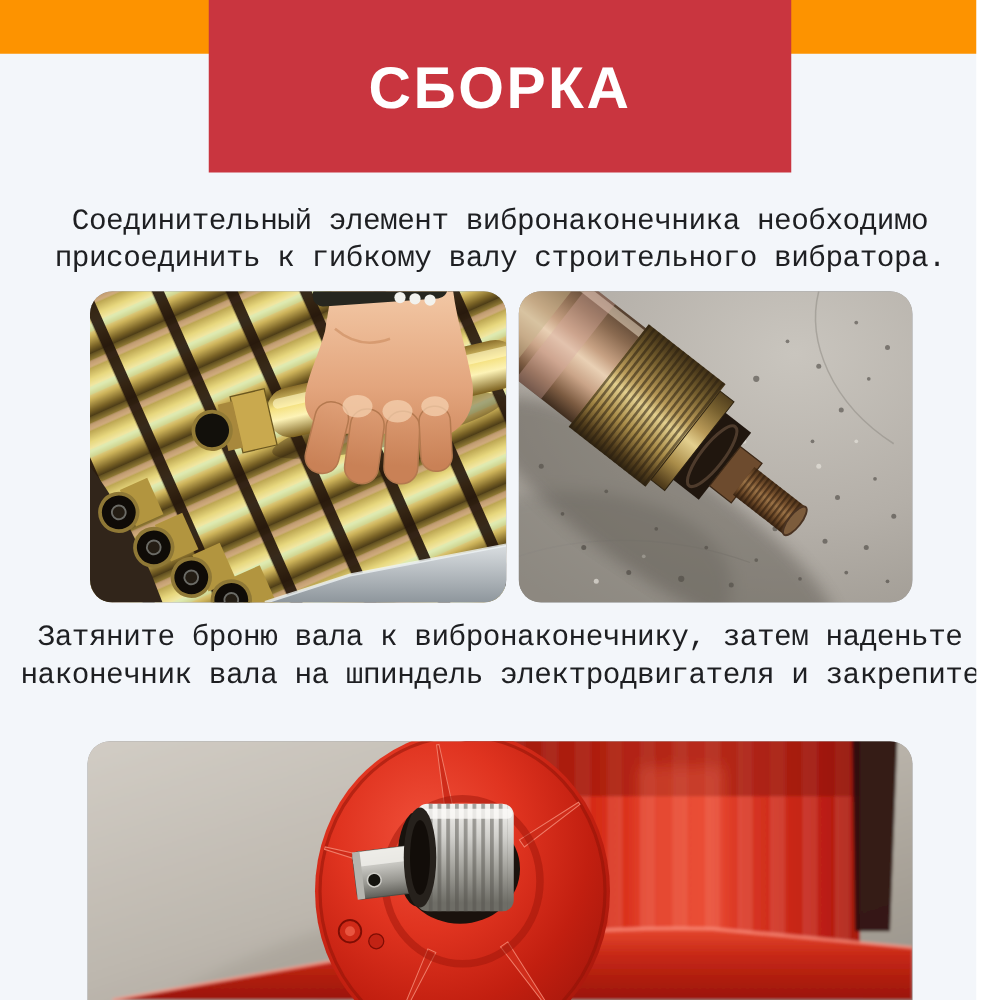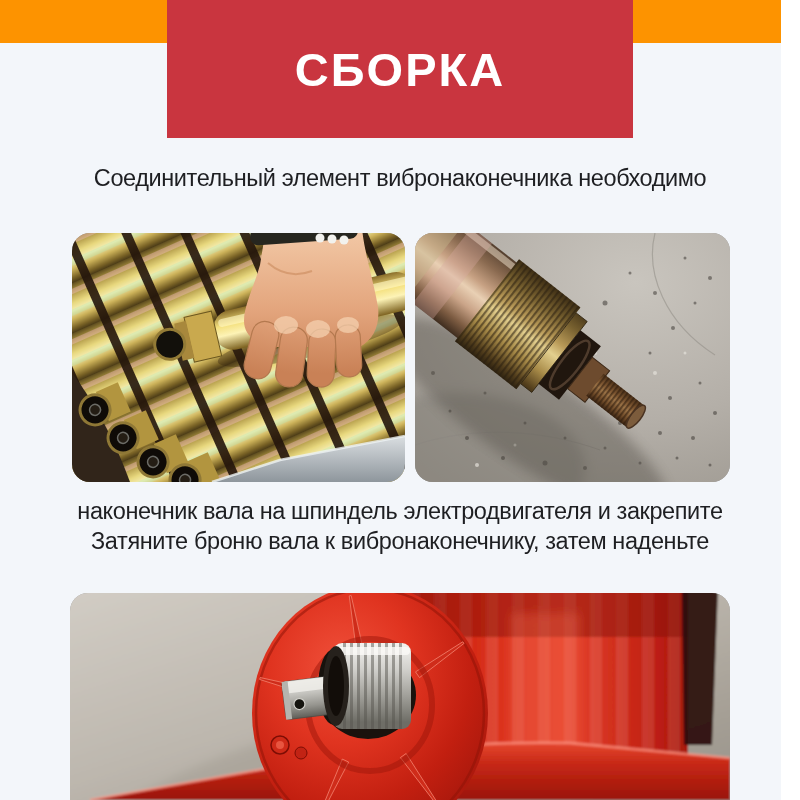--- a/index.html
+++ b/index.html
@@ -3,21 +3,21 @@
 <meta charset="utf-8">
 <style>
   html,body{margin:0;padding:0;}
   body{width:800px;height:800px;overflow:hidden;font-family:"Liberation Sans",sans-serif;}
   .page{position:relative;width:781px;height:800px;background:#f3f6fa;overflow:hidden;}
   .orange-bar{position:absolute;left:0;top:0;width:800px;height:43px;background:#fd9300;}
   .banner{position:absolute;left:167px;top:0;width:466px;height:138px;background:#c9353f;
           display:flex;align-items:center;justify-content:center;}
   .banner-title{color:#ffffff;font-size:47px;font-weight:bold;letter-spacing:2px;}
   .step{position:absolute;left:0;width:800px;margin:0;text-align:center;color:#1e1f22;
-        font-size:23.5px;line-height:30px;letter-spacing:-0.4px;}
+        font-size:23.5px;line-height:30px;letter-spacing:-0.4px;font-family:Liberation Mono, monospace;}
   .step .line{display:block;}
   .step1{top:163px;}
   .step2{top:496px;}
   .photo{position:absolute;overflow:hidden;background:#999;}
   .photo svg{display:block;width:100%;height:100%;}
   .photo-left{left:72px;top:233px;width:333px;height:249px;border-radius:18px;}
   .photo-right{left:415px;top:233px;width:315px;height:249px;border-radius:18px;}
   .photo-bottom{left:70px;top:593px;width:660px;height:207px;border-radius:18px 18px 0 0;}
 </style>
 </head>
@@ -26,20 +26,21 @@
 <div class="page">
 
   <div class="orange-bar"></div>
 
   <div class="banner">
     <span class="banner-title">СБОРКА</span>
   </div>
 
   <p class="step step1">
     <span class="line">Соединительный элемент вибронаконечника необходимо</span>
+    <span class="line">присоединить к гибкому валу строительного вибратора.</span>
   </p>
 
   <div class="photo photo-left">
     <svg viewBox="0 0 333 249" preserveAspectRatio="none">
       <defs>
         <linearGradient id="rowGrad" x1="0" y1="0" x2="0" y2="46" gradientUnits="userSpaceOnUse">
           <stop offset="0" stop-color="#5f4e1f"></stop>
             <stop offset="0.15" stop-color="#a88f3e"></stop>
           <stop offset="0.40" stop-color="#e8d87e"></stop>
             <stop offset="0.55" stop-color="#f4ecb0"></stop>
@@ -236,22 +237,22 @@
         <ellipse cx="190" cy="0" rx="9" ry="30" fill="none" stroke="#4e3b2c" stroke-width="2.5"></ellipse>
         <rect x="203" y="-20" width="22" height="40" fill="#6d4b2e" stroke="#3c2817" stroke-width="1"></rect>
         <rect x="222" y="-14" width="52" height="28" fill="url(#rustGrad)"></rect>
         <rect x="222" y="-14" width="52" height="28" fill="url(#threadFine)"></rect>
         <ellipse cx="274" cy="0" rx="5" ry="14" fill="#7c5c3c" stroke="#4a3322" stroke-width="1.5"></ellipse>
       </g>
     </svg>
   </div>
 
   <p class="step step2">
+    <span class="line">Затяните броню вала к вибронаконечнику, затем наденьте</span>
     <span class="line">наконечник вала на шпиндель электродвигателя и закрепите</span>
-    <span class="line">Затяните броню вала к вибронаконечнику, затем наденьте</span>
   </p>
 
   <div class="photo photo-bottom">
     <svg viewBox="0 0 660 207" preserveAspectRatio="none">
       <defs>
         <linearGradient id="floorGrad" x1="0" y1="0" x2="1" y2="1">
           <stop offset="0" stop-color="#d2cdc5"></stop>
             <stop offset="0.45" stop-color="#bdb7ae"></stop>
           <stop offset="0.8" stop-color="#a49e94"></stop>
             <stop offset="1" stop-color="#97918a"></stop>

